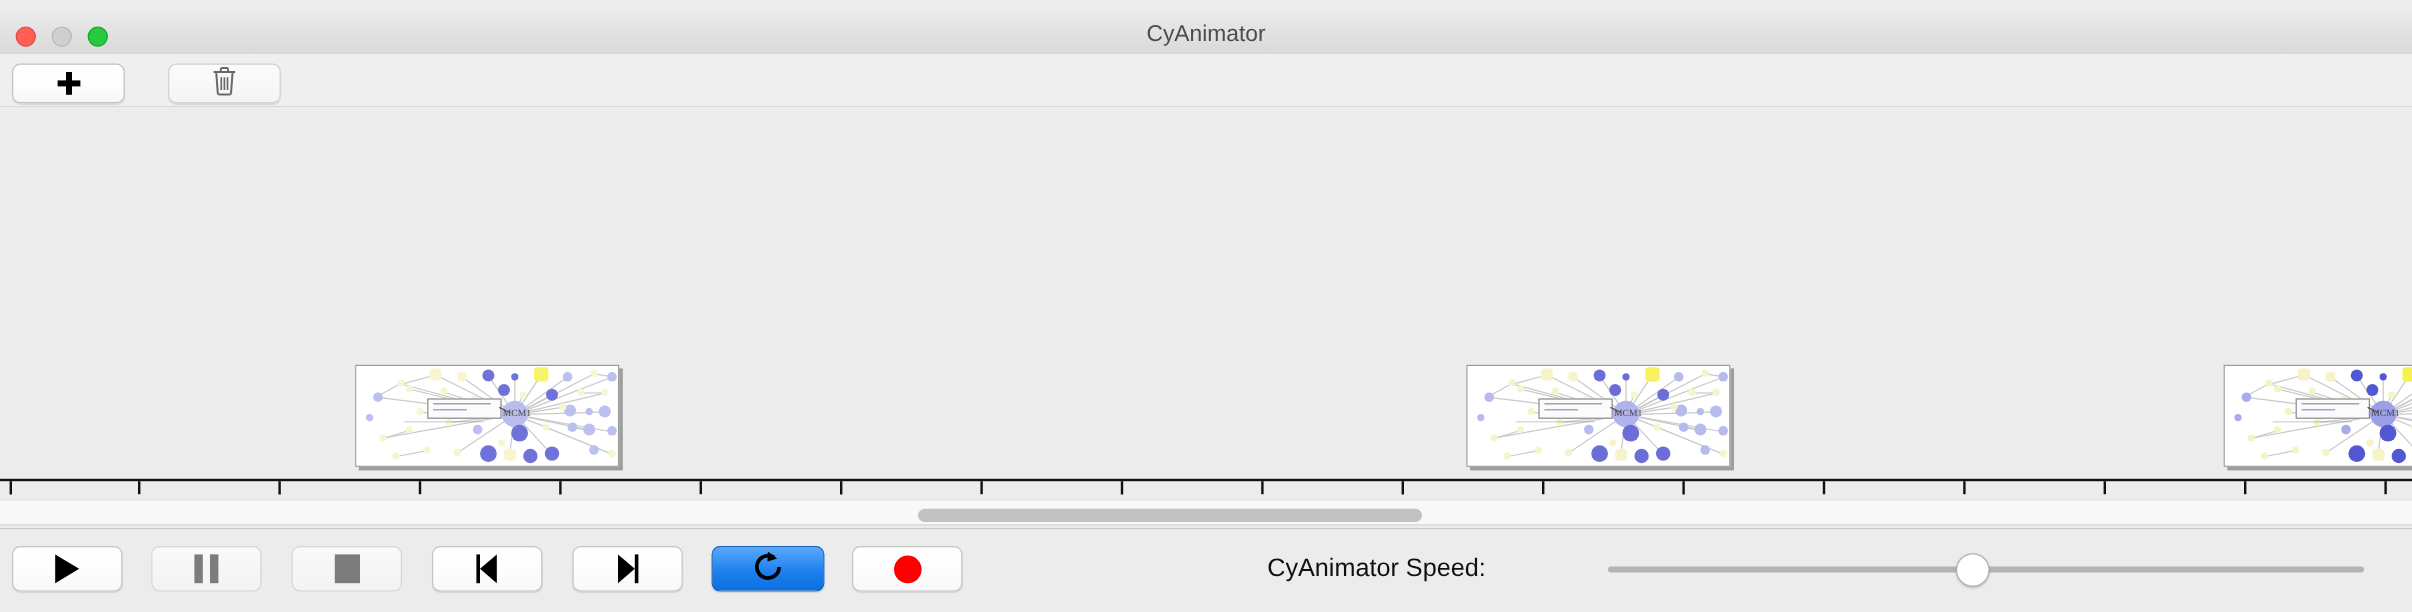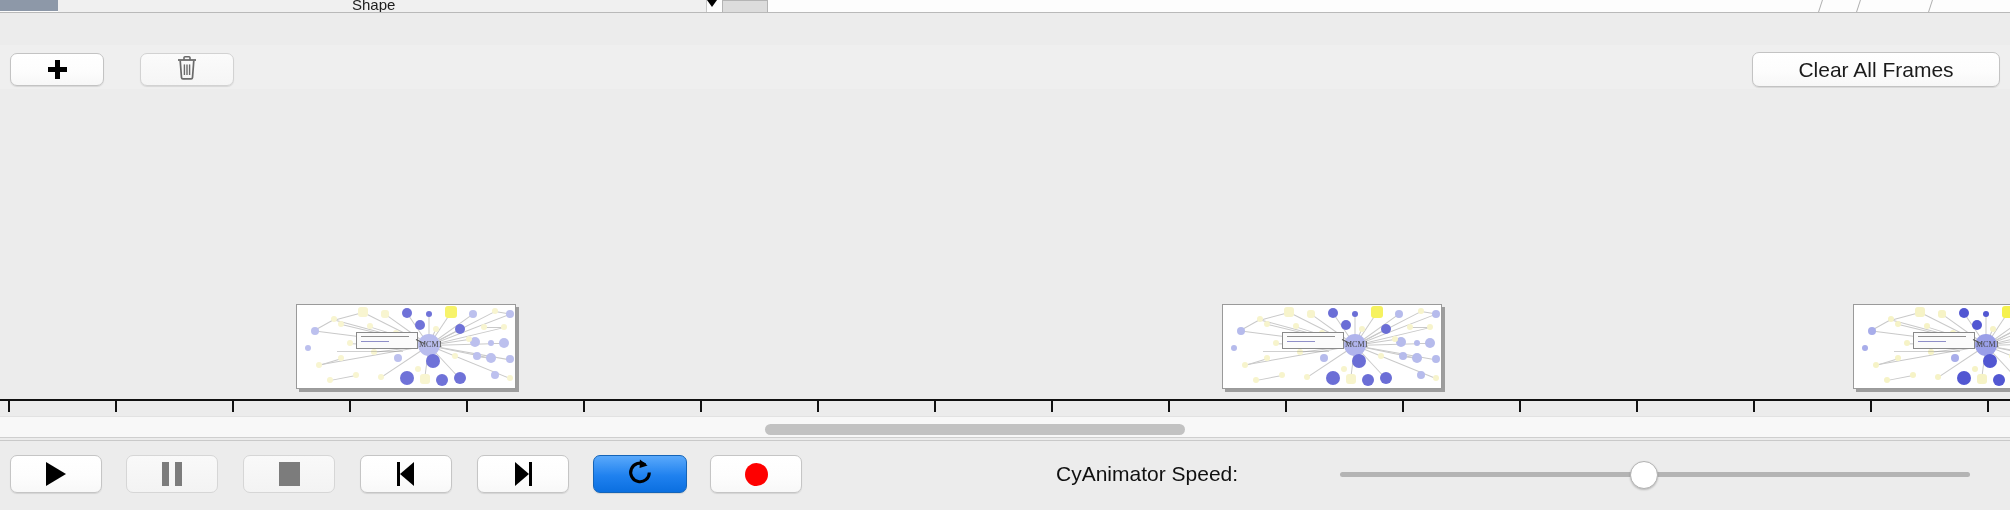--- a/index.html
+++ b/index.html
@@ -291,54 +291,43 @@
     border: 1px solid #b2b2b2;
     box-shadow: 0 1px 2px rgba(0,0,0,0.22);
     box-sizing: border-box;
   }
 </style>
 </head>
 <body>
 
 <div id="app">
 
-  <div class="bg-strip">
-    <div class="bg-dark"></div>
-    <div class="bg-tab" style="left:58px;  width:80px;"></div>
-    <div class="bg-tab" style="left:138px; width:48px;"></div>
-    <div class="bg-tab" style="left:186px; width:54px;"></div>
-    <div class="bg-tab" style="left:240px; width:66px;"></div>
-    <div class="bg-tab" style="left:306px; width:400px;"></div>
-    <div class="bg-shape-text">Shape</div>
-    <div class="bg-caret"></div>
-    <div class="bg-box" style="left:722px; width:44px;"></div>
-    <div class="bg-slash" style="left:1820px;"></div>
-    <div class="bg-slash" style="left:1858px;"></div>
-    <div class="bg-slash" style="left:1930px;"></div>
+
+  <div class="titlebar">
+    <div class="traffic close"></div>
+    <div class="traffic min"></div>
+    <div class="traffic max"></div>
+    <div class="window-title">CyAnimator</div>
   </div>
-
 
   <div class="toolbar">
     <div class="btn btn-add">
       <span class="plus-icon"></span>
     </div>
     <div class="btn flat btn-del">
       <span>
         <svg width="22" height="25" viewBox="0 0 22 25">
           <path d="M2 5 H20" stroke="#6a6a6a" stroke-width="1.8" fill="none"></path>
           <path d="M8 5 V2.6 A1 1 0 0 1 9 1.7 H13 A1 1 0 0 1 14 2.6 V5" stroke="#6a6a6a" stroke-width="1.6" fill="none"></path>
           <path d="M4.2 5.6 L5.5 22.6 A1.4 1.4 0 0 0 6.9 23.8 H15.1 A1.4 1.4 0 0 0 16.5 22.6 L17.8 5.6" stroke="#6a6a6a" stroke-width="1.7" fill="none"></path>
           <path d="M8.4 9.4 V20" stroke="#6a6a6a" stroke-width="1.4" fill="none"></path>
           <path d="M11 9.4 V20" stroke="#6a6a6a" stroke-width="1.4" fill="none"></path>
           <path d="M13.6 9.4 V20" stroke="#6a6a6a" stroke-width="1.4" fill="none"></path>
         </svg>
       </span>
-    </div>
-    <div class="btn btn-clear">
-      <span>Clear All Frames</span>
     </div>
   </div>
 
   <div class="timeline">
     <div id="frames-host">
         <div class="frame" style="left: 296px; top: 215px; width: 220px; height: 85px;">
           <div class="frame-canvas">
             <div class="edge" style="left: 132px; top: 39.95px; width: 73.8574px; transform: rotate(-153.331deg);"></div>
             <div class="edge" style="left: 132px; top: 39.95px; width: 97.9766px; transform: rotate(-164.914deg);"></div>
             <div class="edge" style="left: 132px; top: 39.95px; width: 54.0842px; transform: rotate(-144.444deg);"></div>

